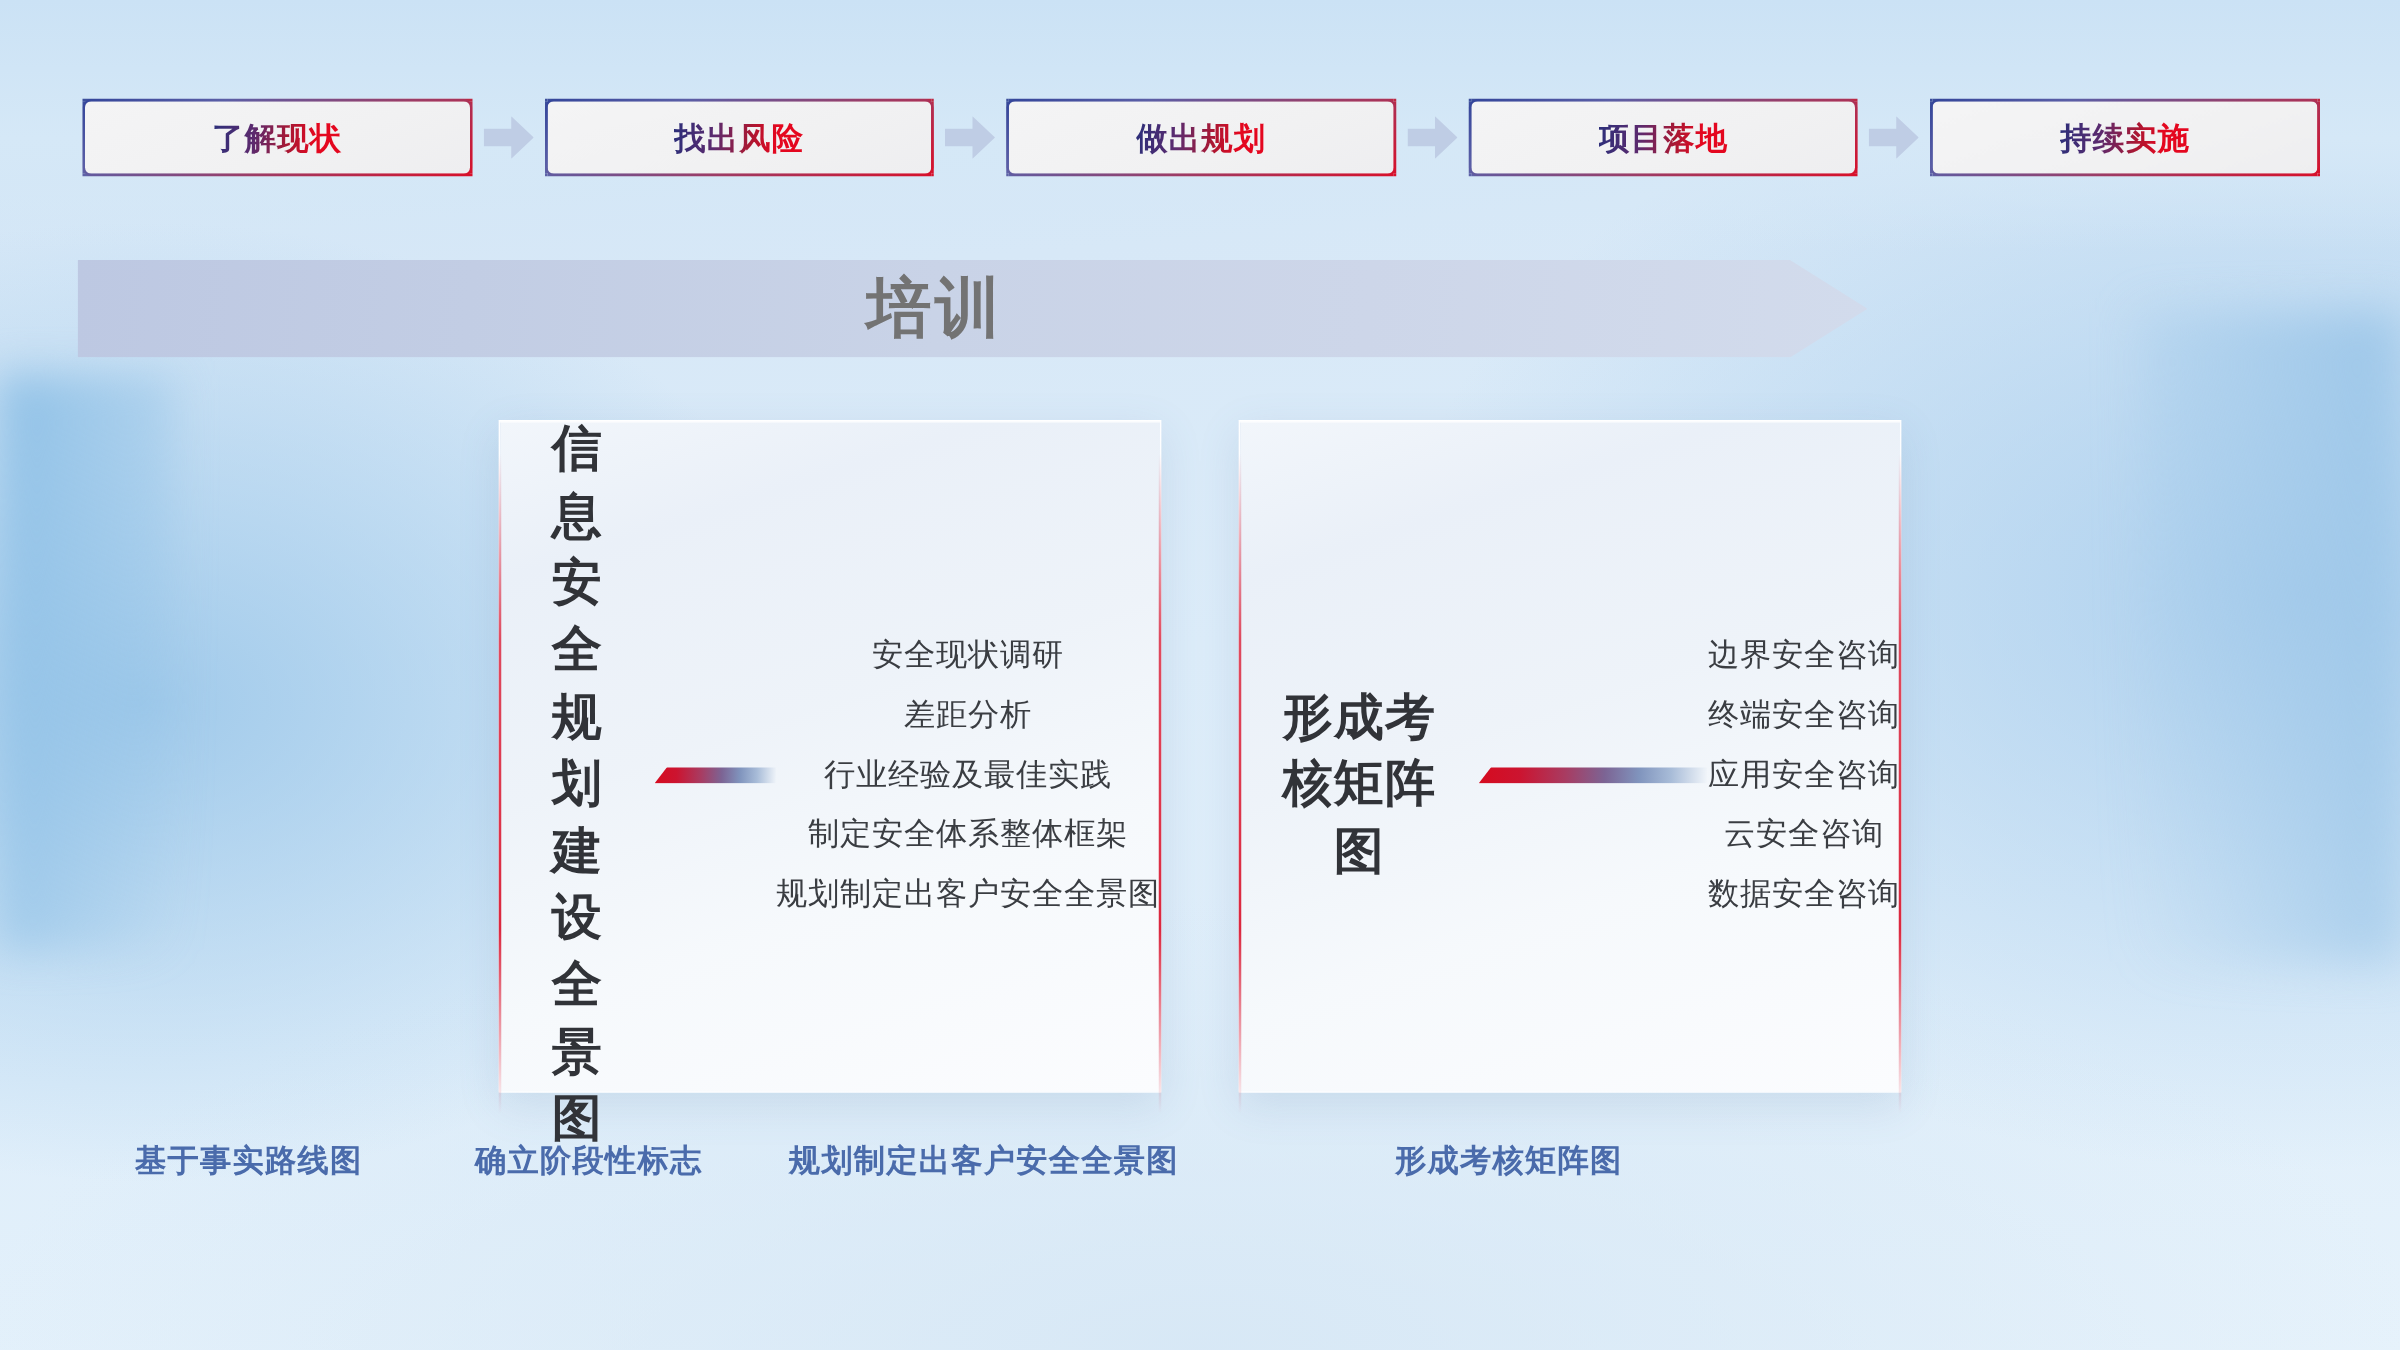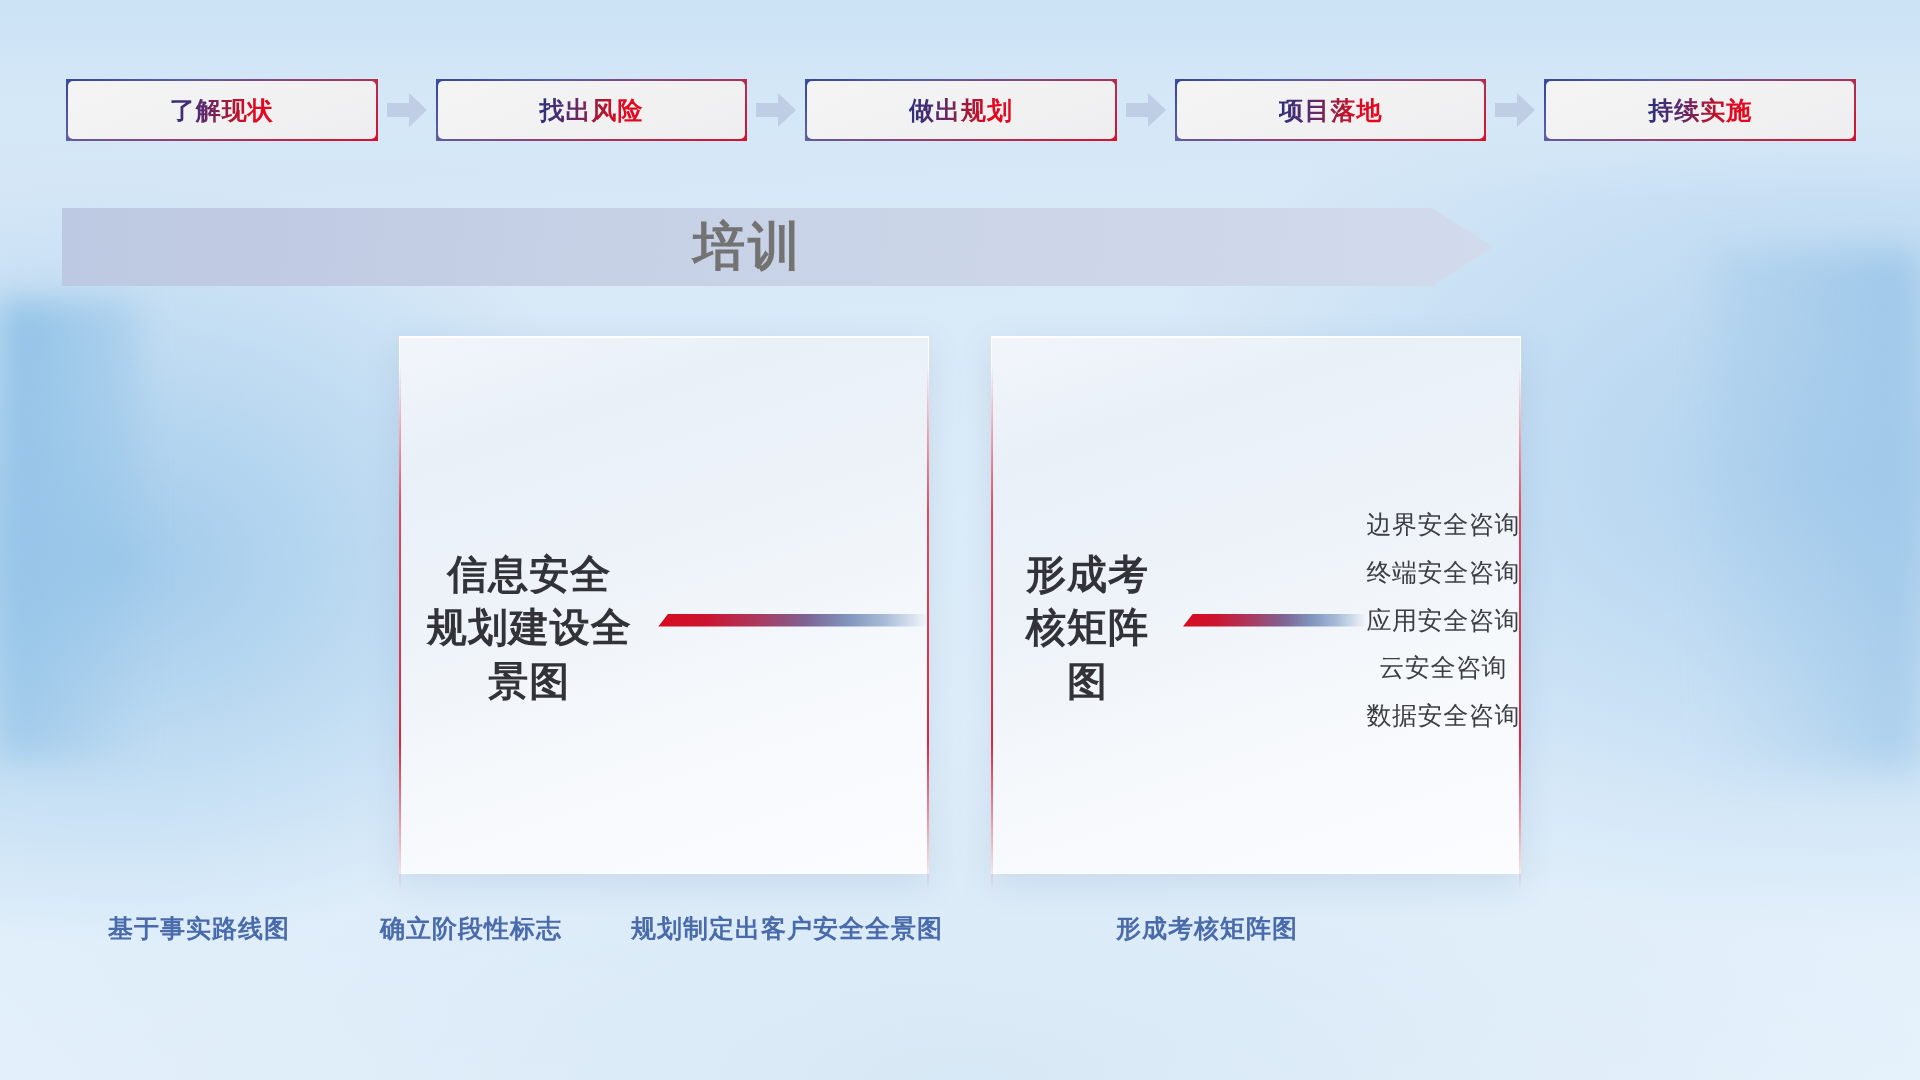--- a/index.html
+++ b/index.html
@@ -266,20 +266,27 @@
 
 <div id="cards">
     <div class="card">
       <div class="card-edge-left"></div>
       <div class="card-edge-right"></div>
       <div class="card-title">
         <div>信息安全</div>
         <div>规划建设全景图</div>
       </div>
       <div class="card-divider"></div>
+      <div class="card-list">
+        <div class="card-list-item">安全现状调研</div>
+        <div class="card-list-item">差距分析</div>
+        <div class="card-list-item">行业经验及最佳实践</div>
+        <div class="card-list-item">制定安全体系整体框架</div>
+        <div class="card-list-item">规划制定出客户安全全景图</div>
+      </div>
     </div>
     <div class="card">
       <div class="card-edge-left"></div>
       <div class="card-edge-right"></div>
       <div class="card-title">
         <div>形成考核矩阵图</div>
       </div>
       <div class="card-divider"></div>
       <div class="card-list">
         <div class="card-list-item">边界安全咨询</div>

